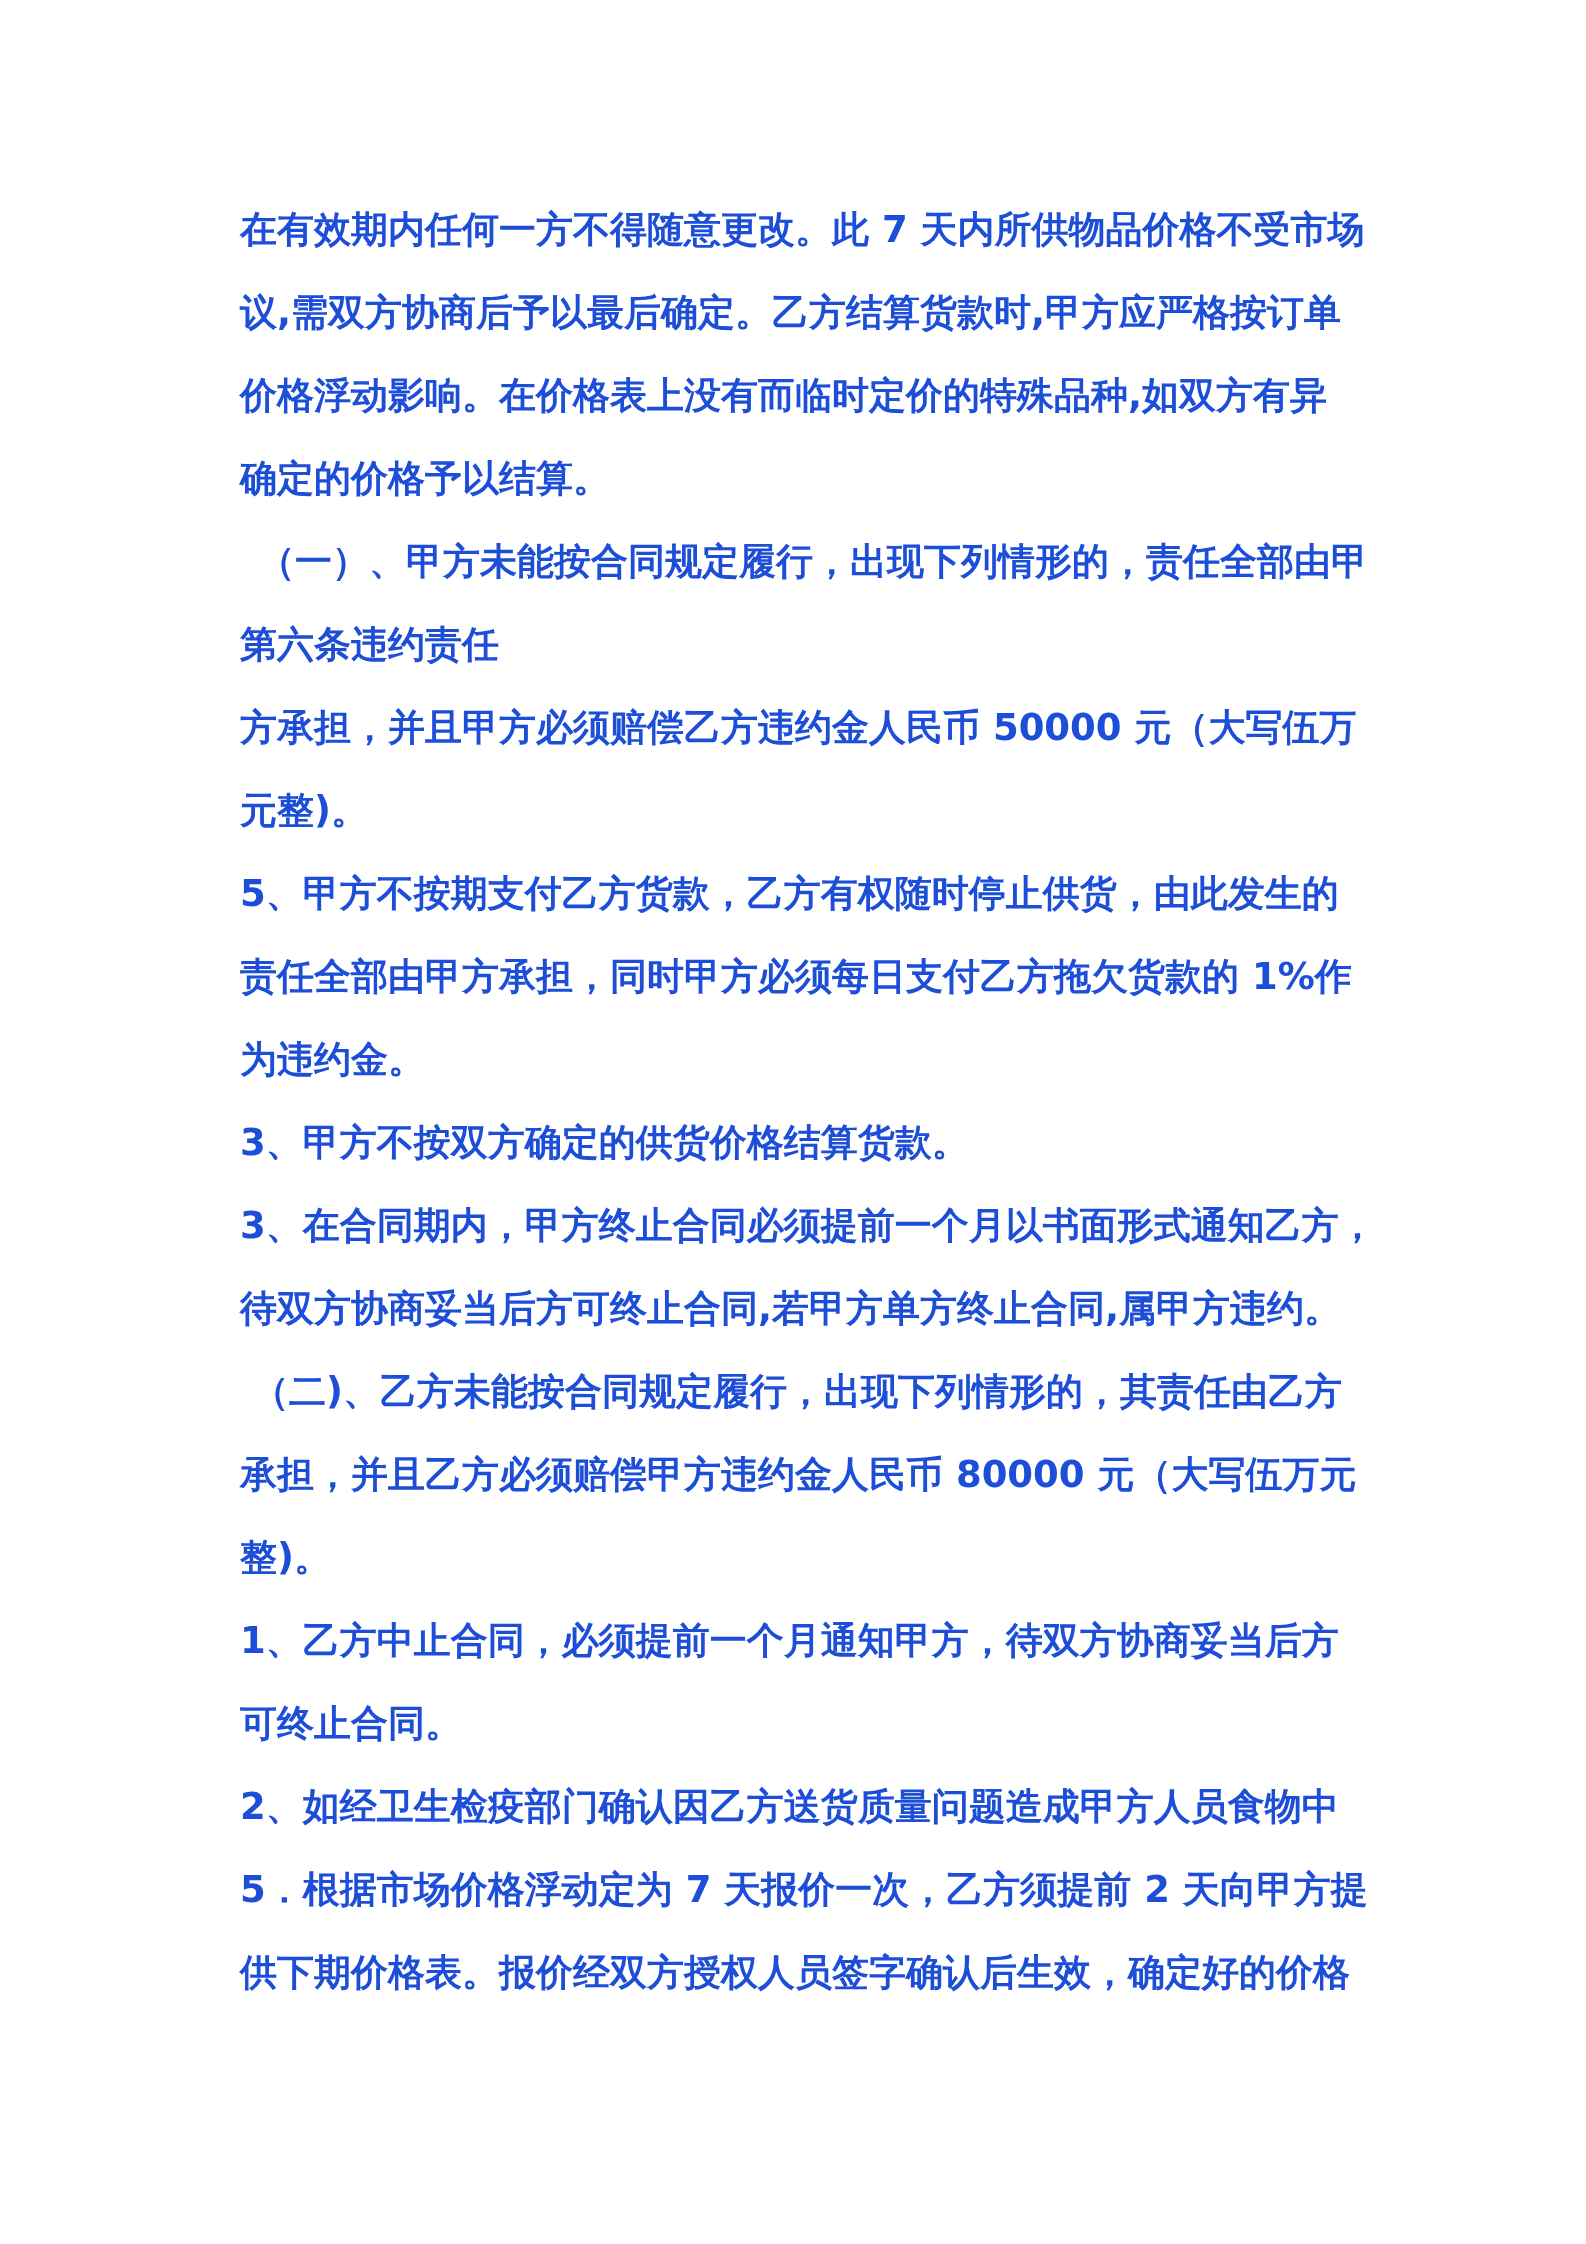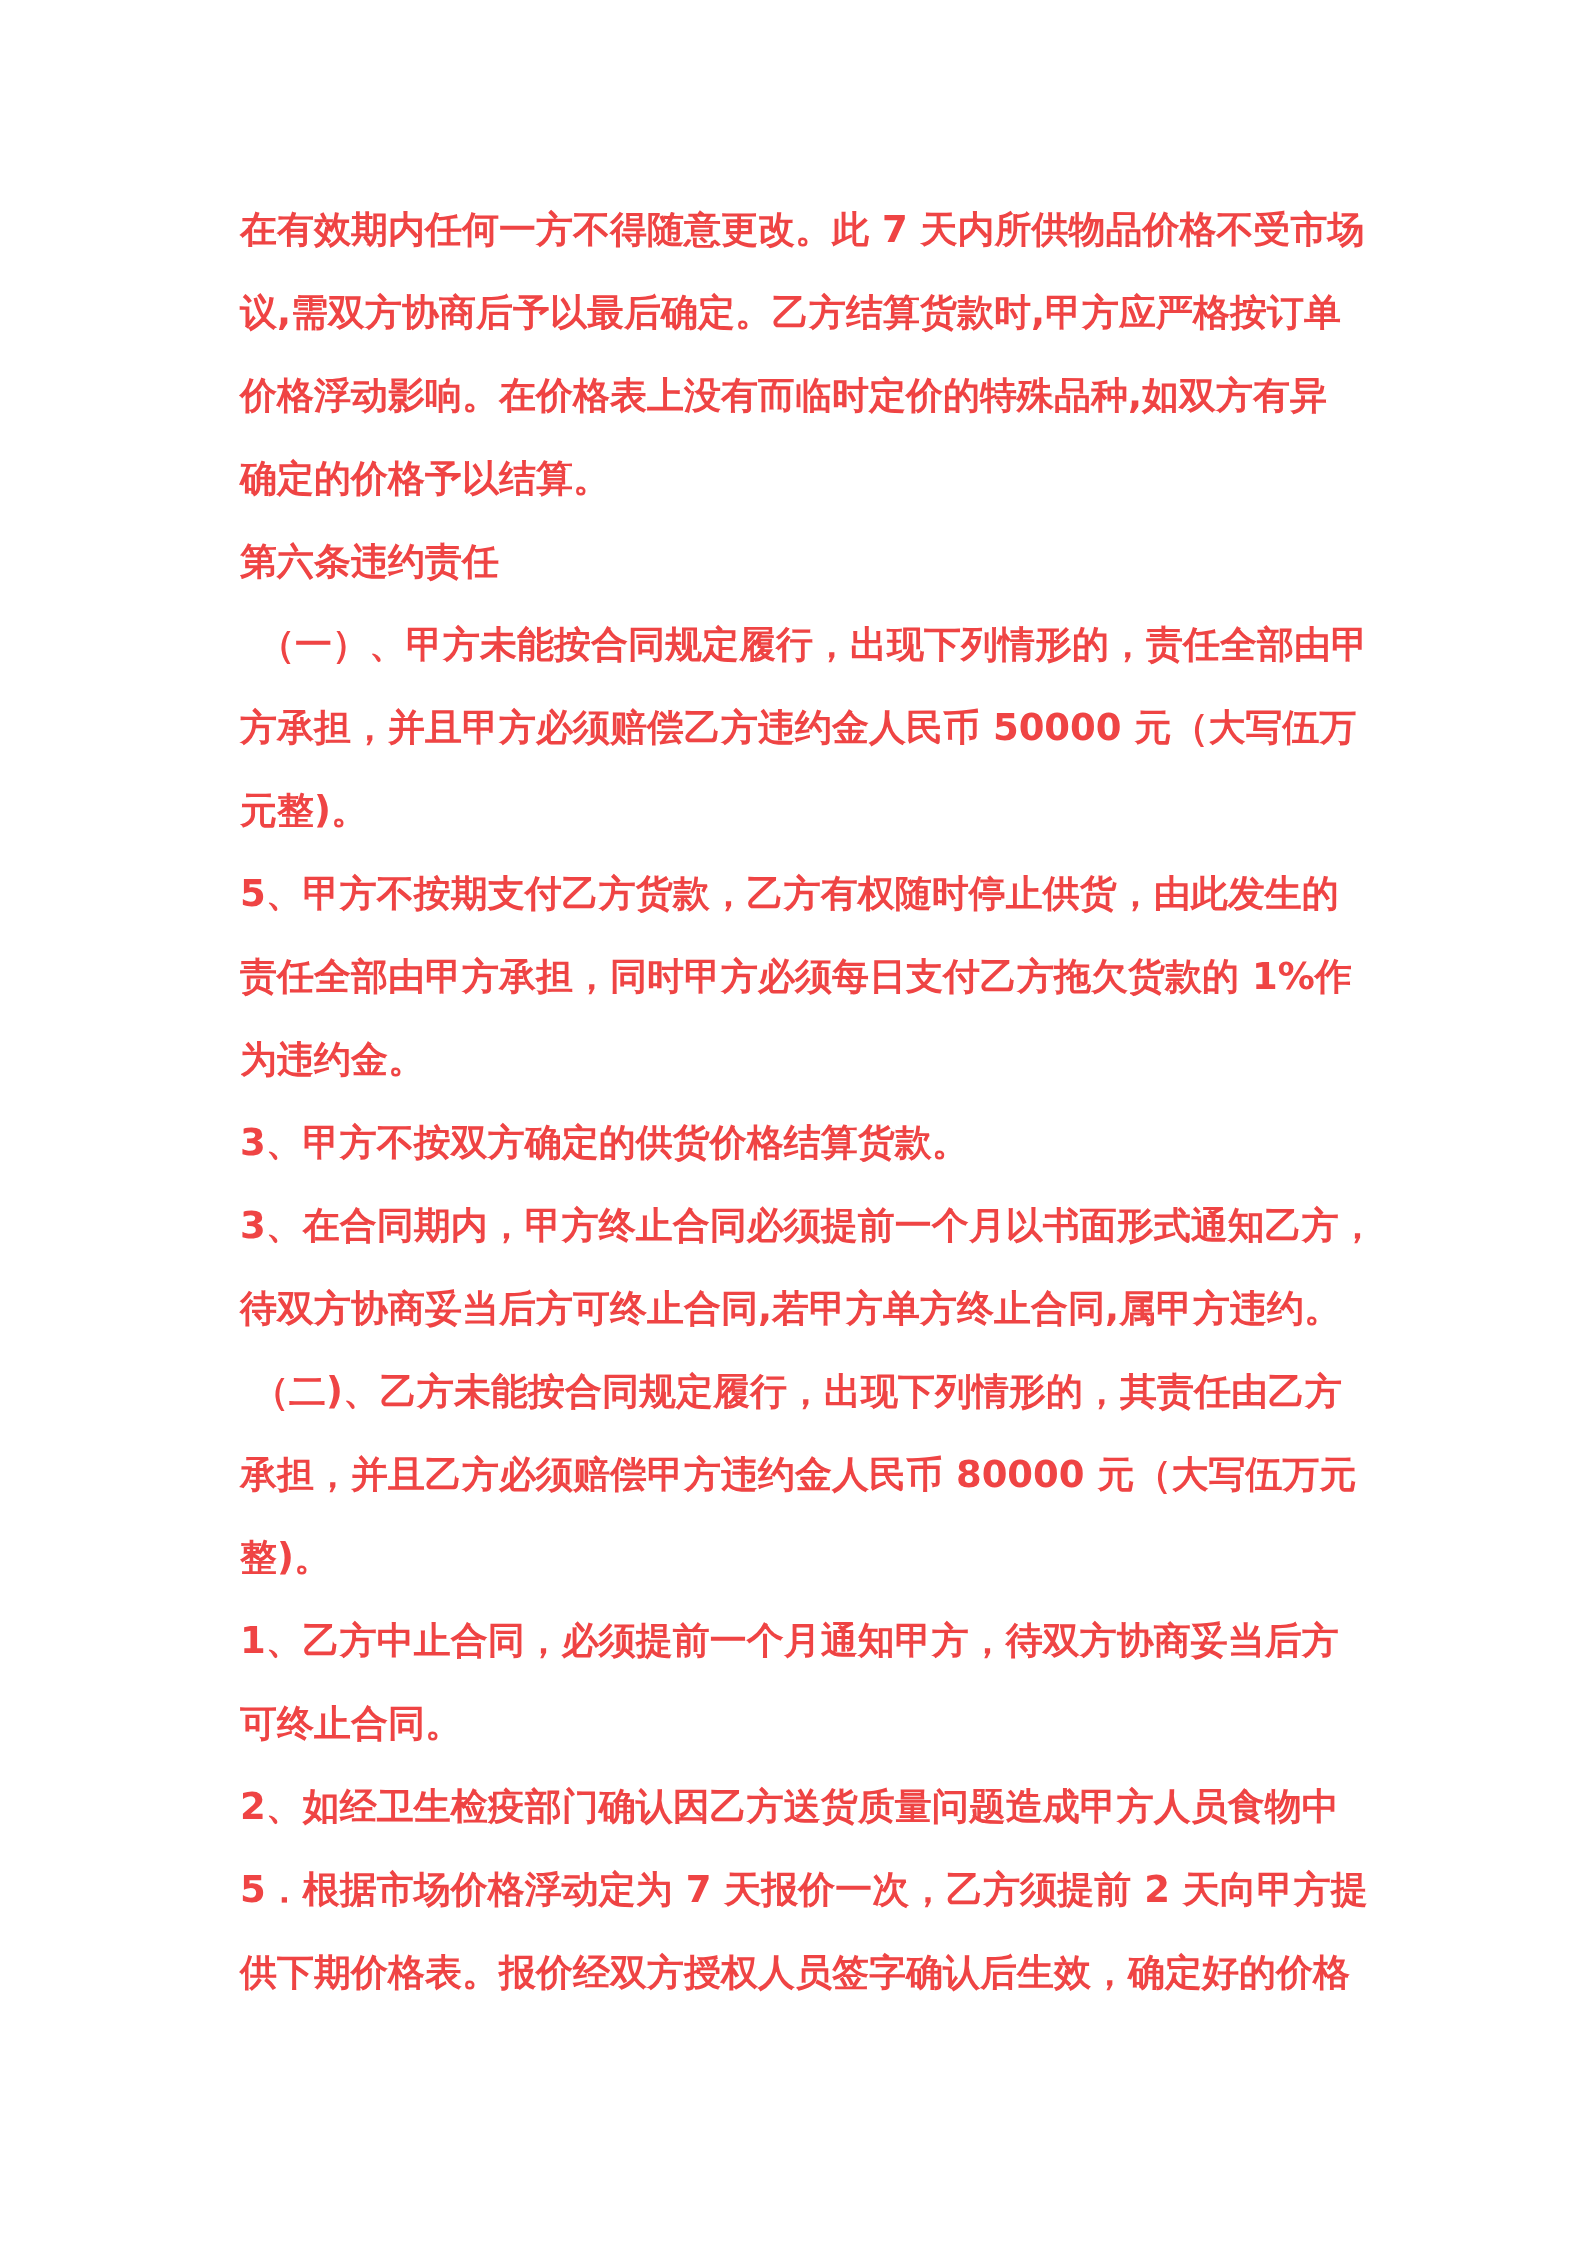--- a/index.html
+++ b/index.html
@@ -22,36 +22,36 @@
     width: 1180px;
     color: #000000;
   }
   .line {
     height: 83px;
     line-height: 83px;
     font-size: 37px;
     font-weight: 700;
     white-space: nowrap;
     letter-spacing: 0px;
-    color: #ef4444;
+    color: #1d4ed8;
   }
   .indent-a { padding-left: 18px; }
   .indent-b { padding-left: 12px; }
 </style>
 </head>
 <body>
 
 <div class="page">
   <div class="textblock">
     <div class="line">在有效期内任何一方不得随意更改。此 7 天内所供物品价格不受市场</div>
     <div class="line">议,需双方协商后予以最后确定。乙方结算货款时,甲方应严格按订单</div>
     <div class="line">价格浮动影响。在价格表上没有而临时定价的特殊品种,如双方有异</div>
     <div class="line">确定的价格予以结算。</div>
+    <div class="line indent-a">（一）、甲方未能按合同规定履行，出现下列情形的，责任全部由甲</div>
     <div class="line">第六条违约责任</div>
-    <div class="line indent-a">（一）、甲方未能按合同规定履行，出现下列情形的，责任全部由甲</div>
     <div class="line">方承担，并且甲方必须赔偿乙方违约金人民币 50000 元（大写伍万</div>
     <div class="line">元整)。</div>
     <div class="line">5、甲方不按期支付乙方货款，乙方有权随时停止供货，由此发生的</div>
     <div class="line">责任全部由甲方承担，同时甲方必须每日支付乙方拖欠货款的 1%作</div>
     <div class="line">为违约金。</div>
     <div class="line">3、甲方不按双方确定的供货价格结算货款。</div>
     <div class="line">3、在合同期内，甲方终止合同必须提前一个月以书面形式通知乙方，</div>
     <div class="line">待双方协商妥当后方可终止合同,若甲方单方终止合同,属甲方违约。</div>
     <div class="line indent-b">（二)、乙方未能按合同规定履行，出现下列情形的，其责任由乙方</div>
     <div class="line">承担，并且乙方必须赔偿甲方违约金人民币 80000 元（大写伍万元</div>

